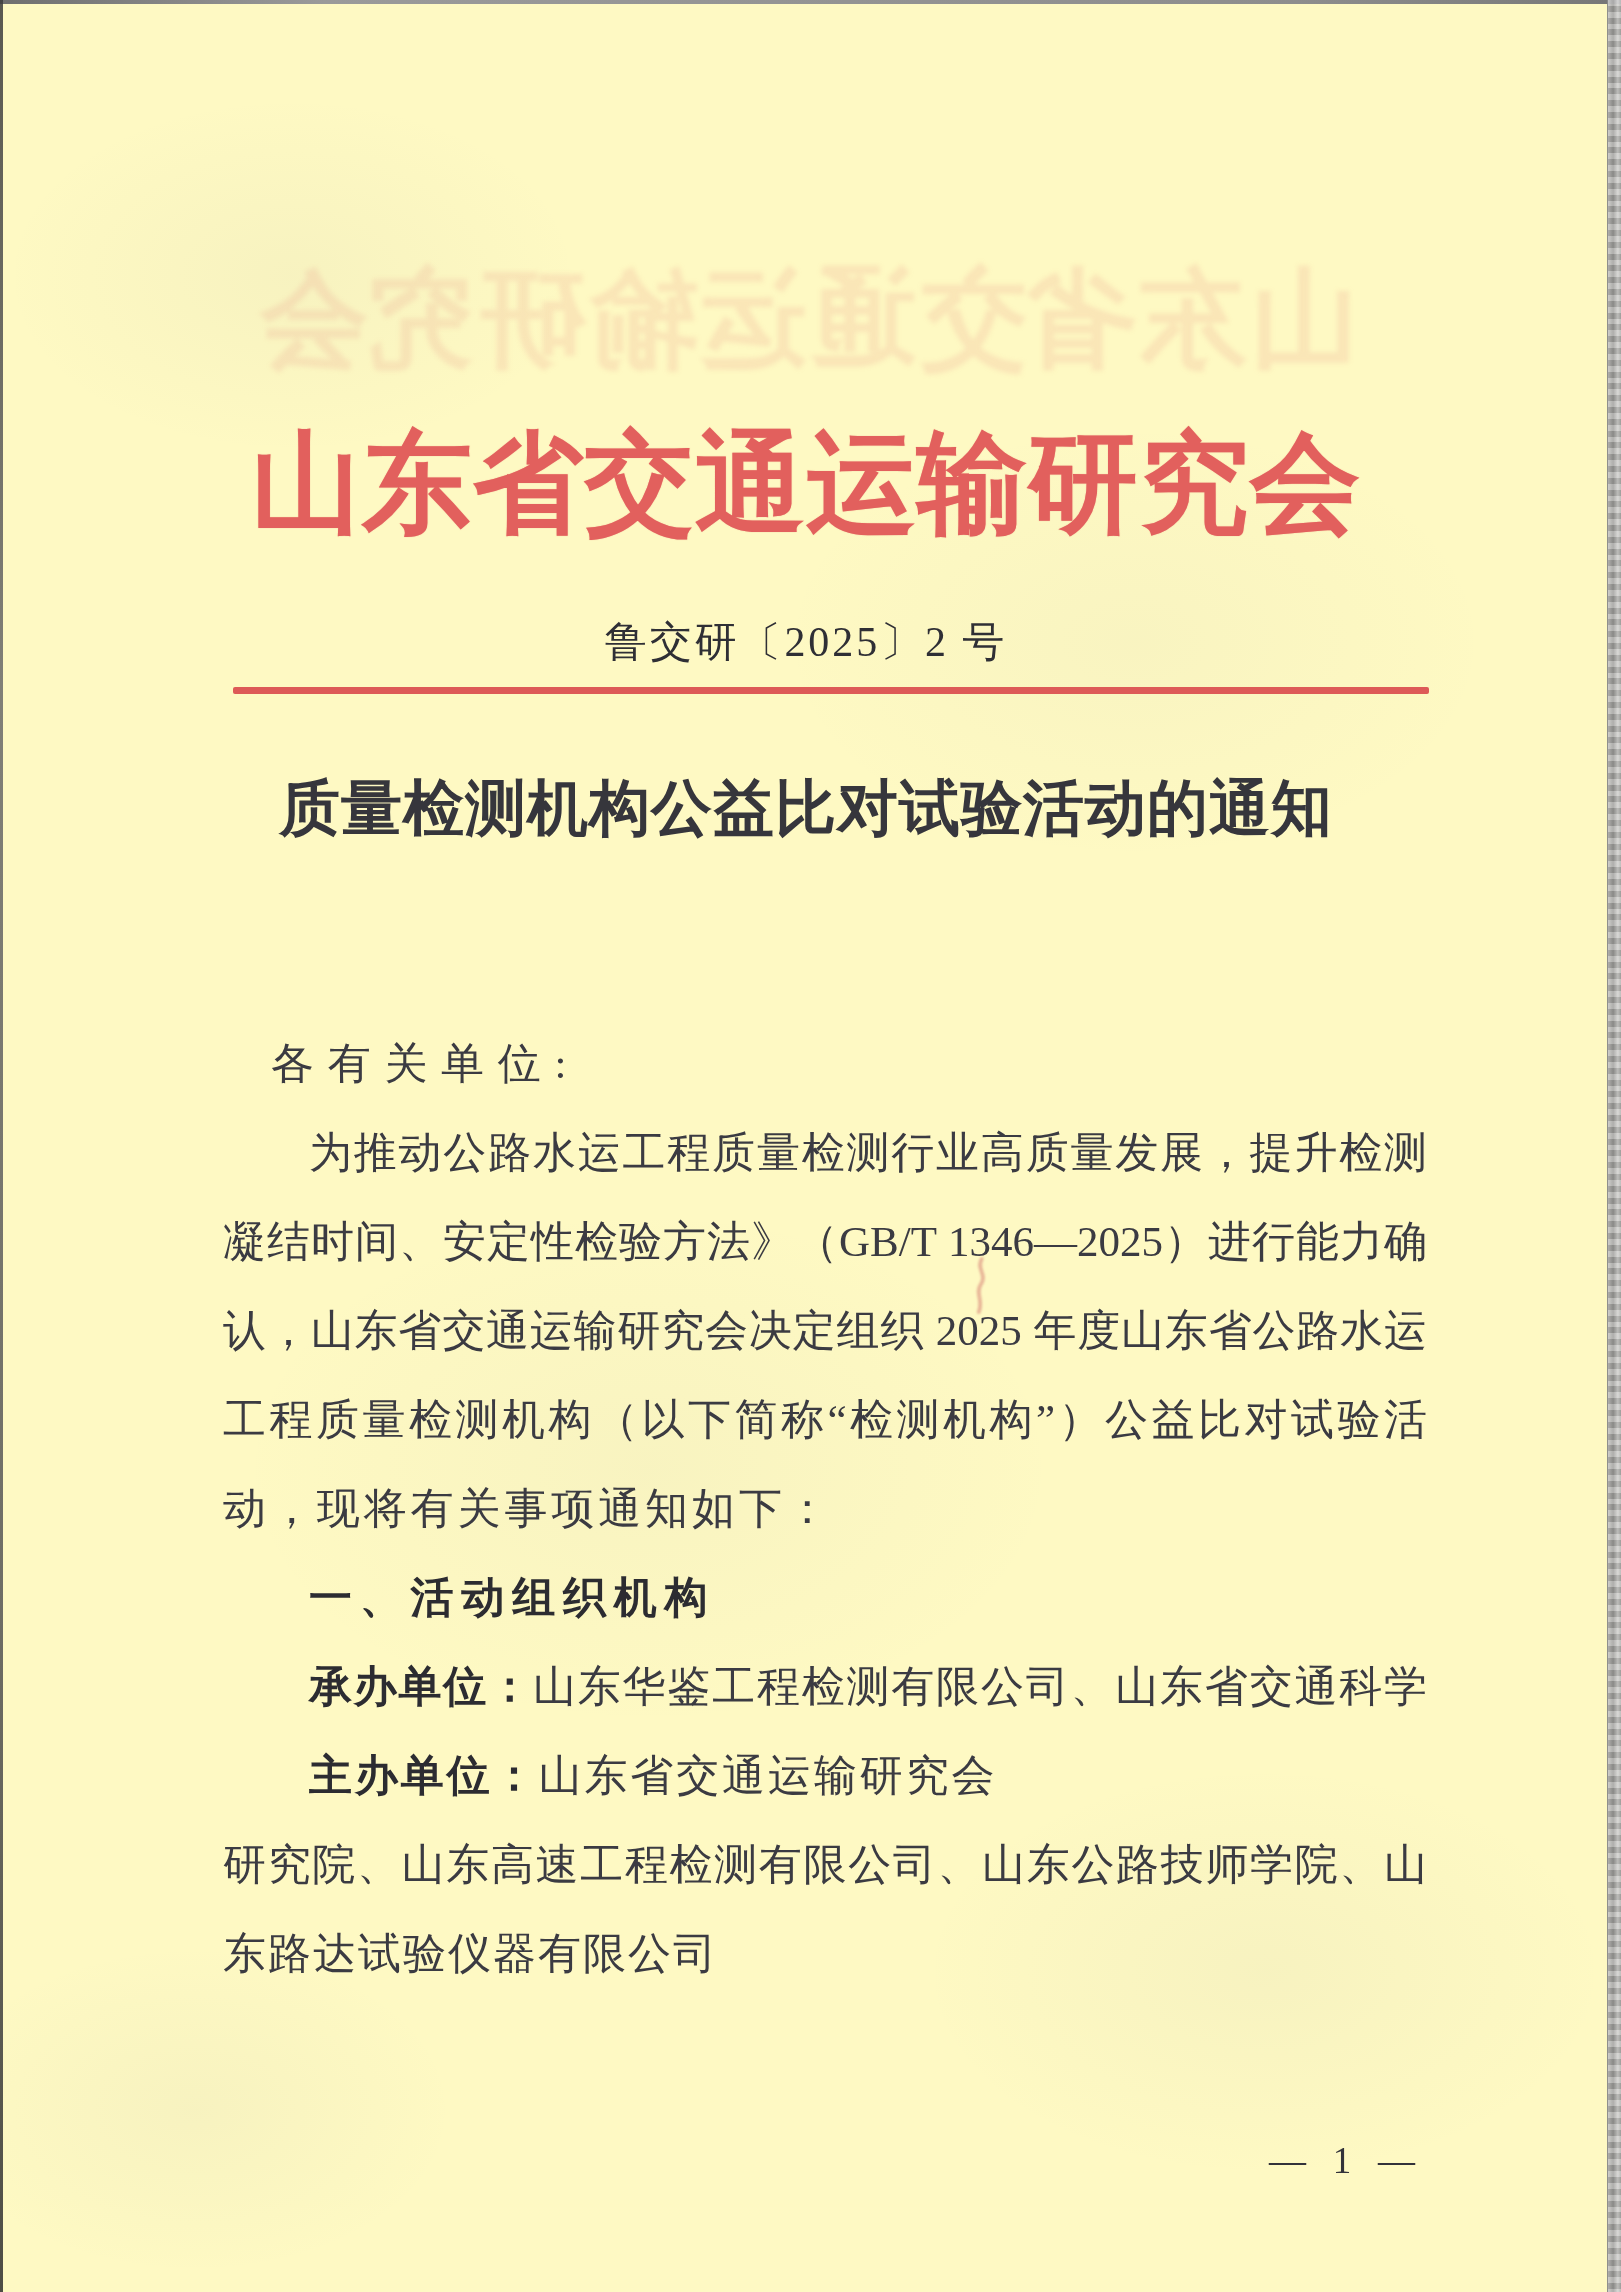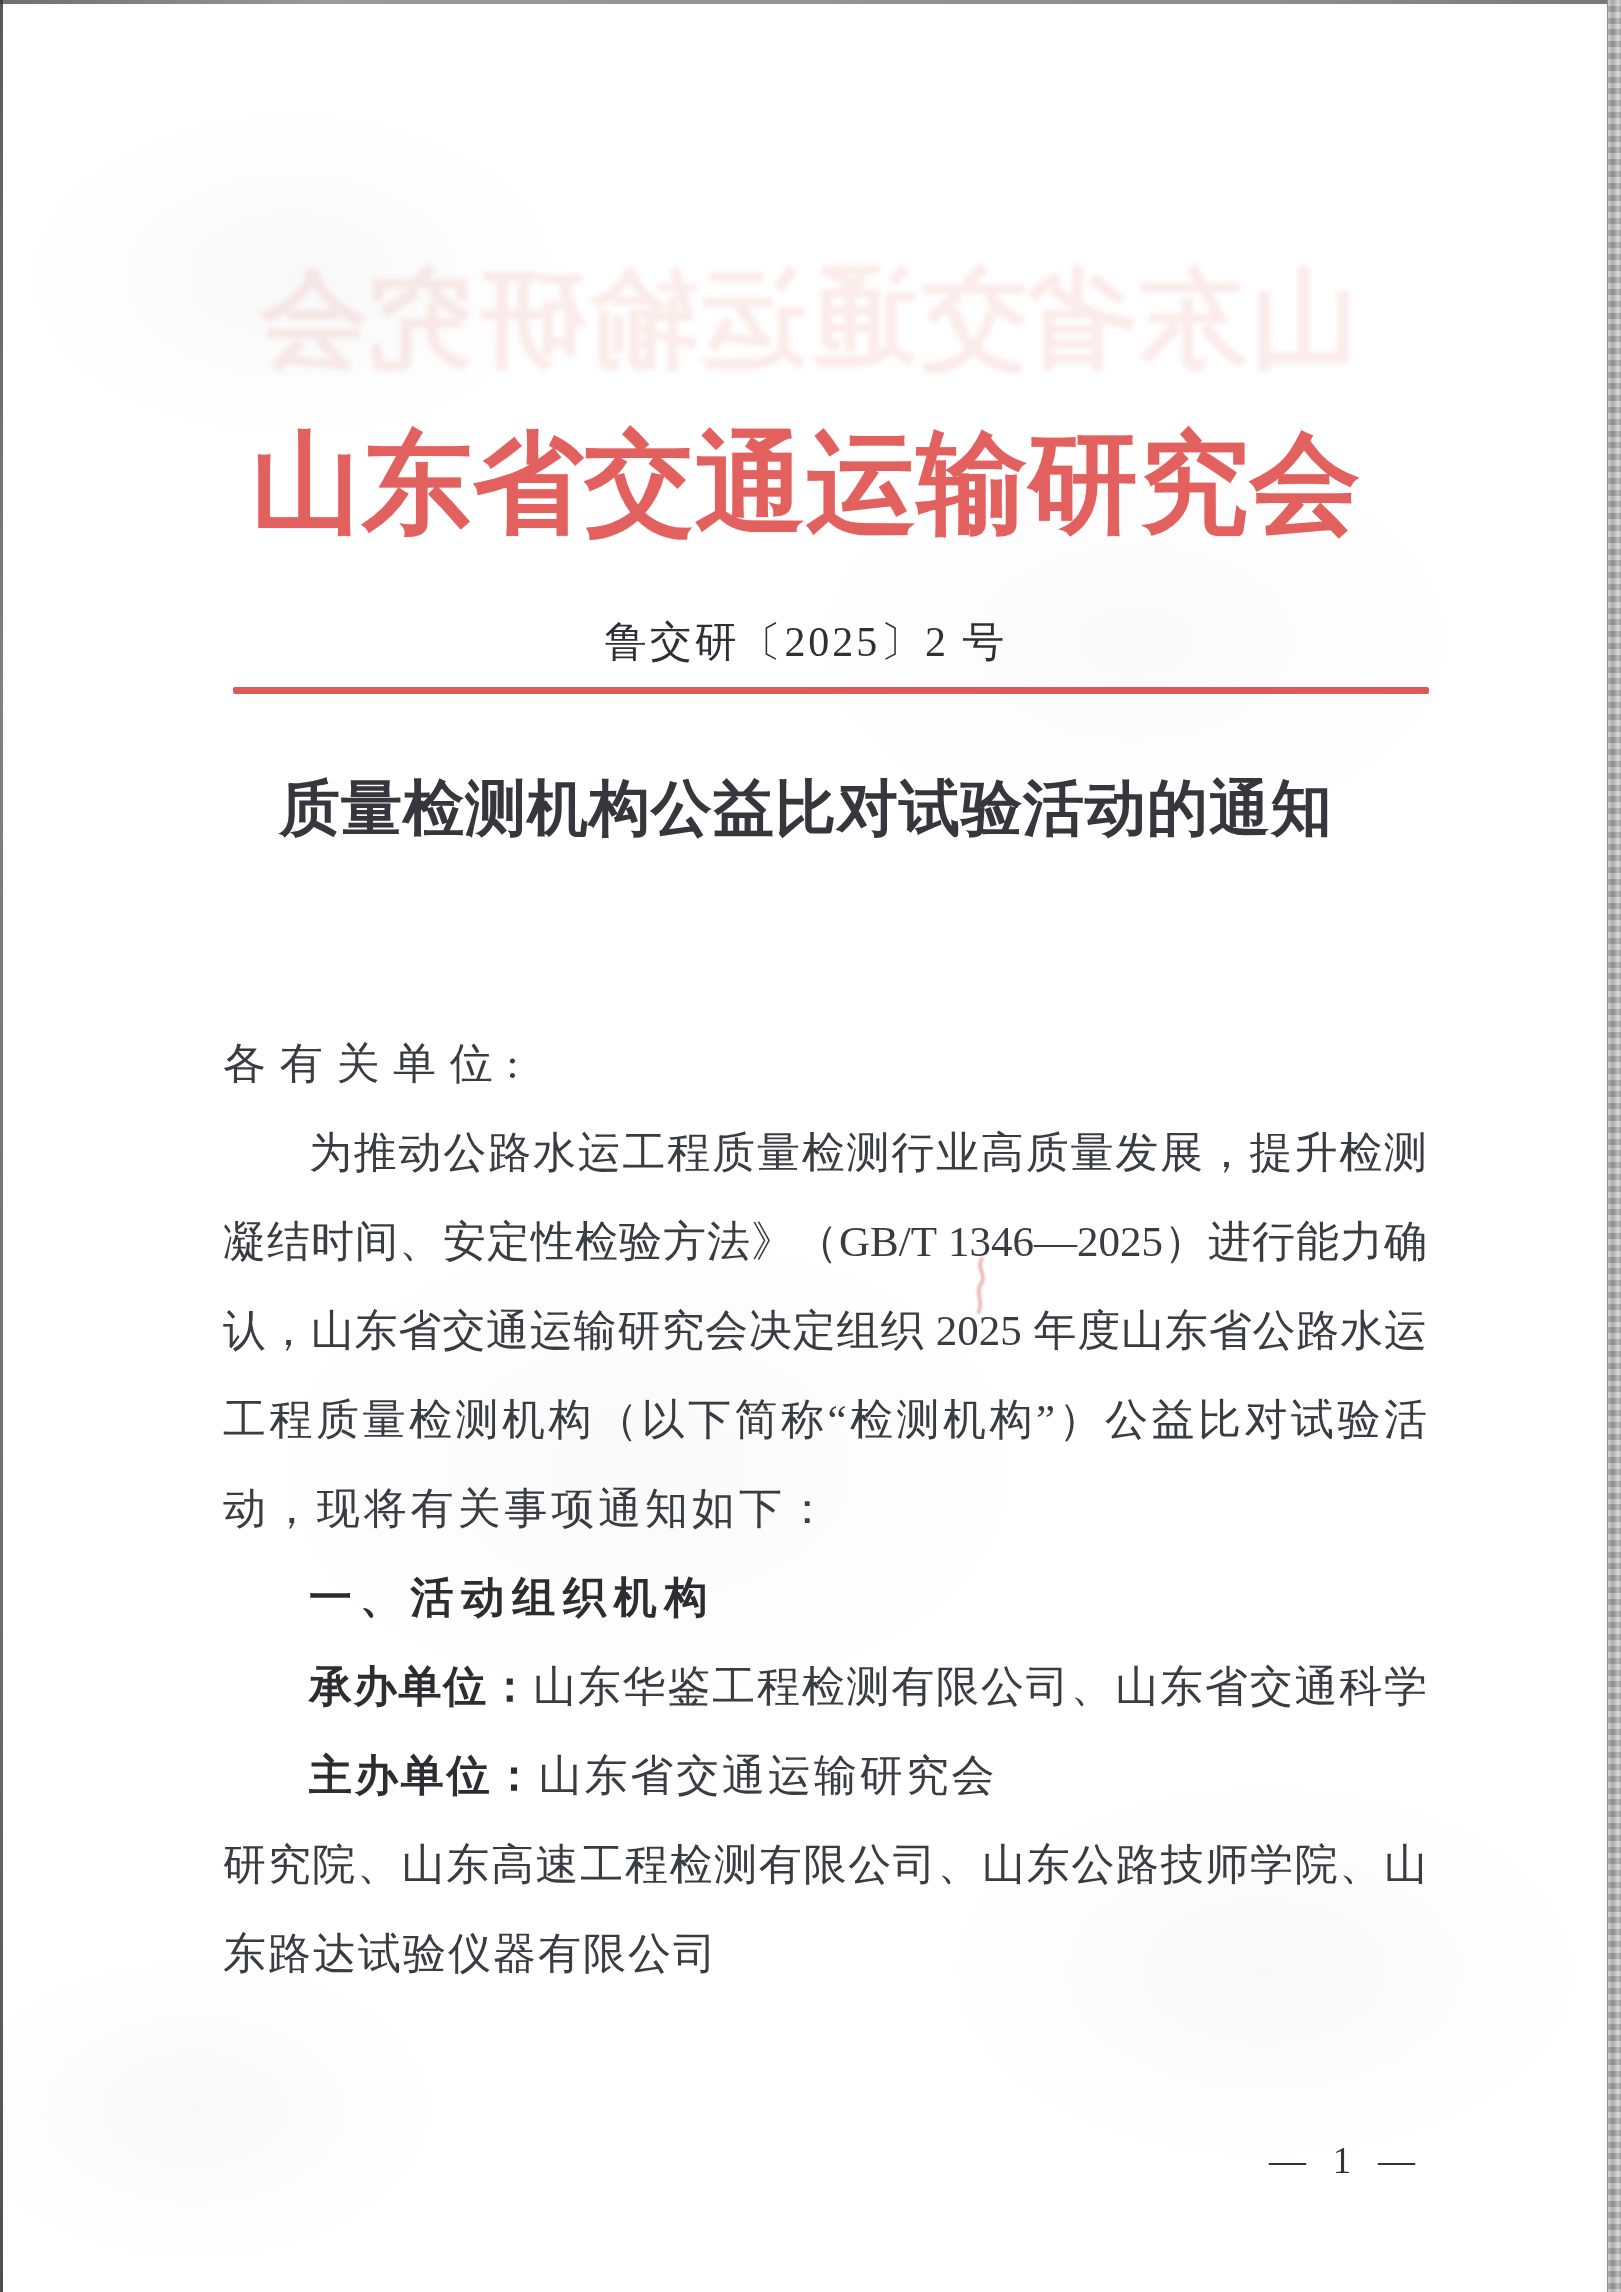--- a/index.html
+++ b/index.html
@@ -1,18 +1,18 @@
 <!DOCTYPE html>
 <html style="--accent_red: #e2605d; --rule_red: #dd5a57;"><head>
 <meta charset="utf-8">
 <style>
   html,body{margin:0;padding:0;background:#e8e8e8;}
   .stage{
     position:relative;width:1621px;height:2293px;margin:0 auto;
-    background:#ffffff;overflow:hidden;
+    background:#fef9c3;overflow:hidden;
     font-family:"Liberation Serif","DejaVu Serif",serif;
     color:#3a3a40;
   }
   
   .stage::before{
     content:"";position:absolute;inset:0;pointer-events:none;
     background:
       radial-gradient(412px 255px at 18% 12%, rgba(120,120,130,0.05), transparent 70%),
       radial-gradient(510px 314px at 70% 28%, rgba(120,120,130,0.04), transparent 70%),
       radial-gradient(588px 372px at 40% 64%, rgba(120,120,130,0.045), transparent 70%),
@@ -59,21 +59,21 @@
     text-align:center;font-weight:bold;font-size:61px;line-height:97px;
     color:#36363c;letter-spacing:1px;
   }
   .body{
     position:absolute;left:223px;top:1019px;width:1204px;
     font-size:43px;color:#3b3b42;
   }
   .ln{height:89px;line-height:89px;white-space:nowrap;}
   .just{text-align:justify;text-align-last:justify;text-justify:inter-character;white-space:normal;}
   .indent{padding-left:86px;}
-  .ls14{letter-spacing:13.7px;}
+  .ls14{letter-spacing:13.7px;margin-left:48px;}
   .ls8{letter-spacing:7.8px;}
   .ls4{letter-spacing:3.9px;}
   .ls3{letter-spacing:2.9px;}
   .ls2{letter-spacing:2px;}
   .hei{font-family:Liberation Sans, sans-serif;font-weight:bold;color:#2c2c31;}
   .pagenum{
     position:absolute;top:2139px;left:1125px;width:294px;text-align:right;
     font-size:37px;line-height:43px;letter-spacing:3.9px;word-spacing:9.8px;color:#33333a;
   }
   .squiggle{position:absolute;left:968px;top:1257px;width:25.5px;height:57px;

